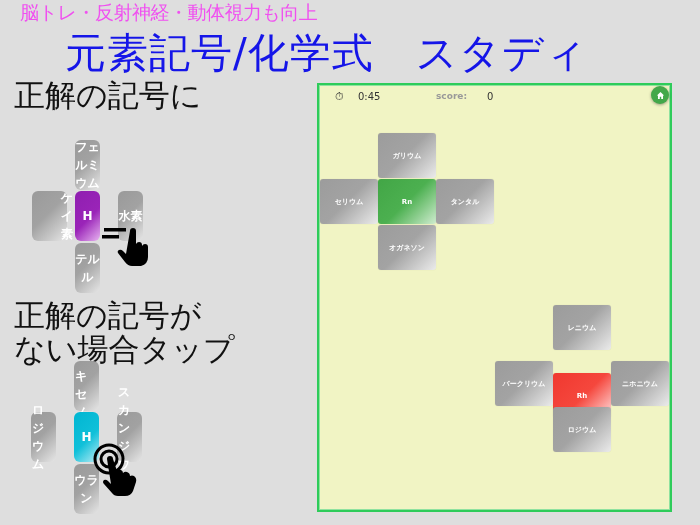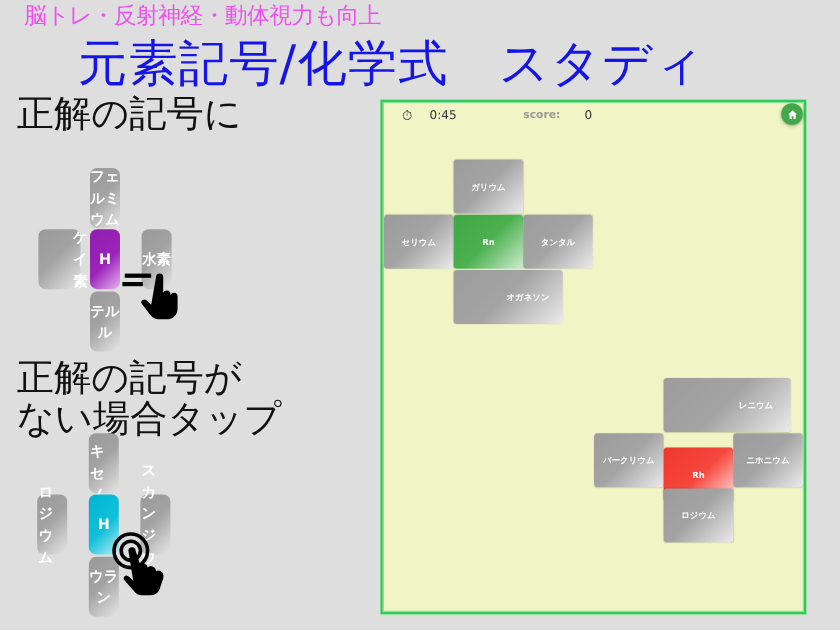--- a/index.html
+++ b/index.html
@@ -97,20 +97,20 @@
   <div class="home-btn">
     <svg width="9" height="9" viewBox="0 0 10 10">
       <path d="M5 1 L9 5 H7.8 V9 H5.8 V6.5 H4.2 V9 H2.2 V5 H1 Z" fill="#fff"></path>
     </svg>
   </div>
 
   <div class="gtile" style="left:1px;top:94px;">セリウム</div>
   <div class="gtile" style="left:59px;top:48px;">ガリウム</div>
   <div class="gtile green" style="left:59px;top:94px;">Rn</div>
   <div class="gtile" style="left:117px;top:94px;">タンタル</div>
-  <div class="gtile" style="left:59px;top:140px;padding-left:33px;">オガネソン</div>
+  <div class="gtile" style="left:59px;top:140px;">オガネソン</div>
 
-  <div class="gtile" style="left:234px;top:230px;padding-left:48px;">レニウム</div>
+  <div class="gtile" style="left:234px;top:220px;">レニウム</div>
   <div class="gtile" style="left:176px;top:276px;">バークリウム</div>
   <div class="gtile red" style="left:234px;top:288px;">Rh</div>
   <div class="gtile" style="left:292px;top:276px;">ニホニウム</div>
   <div class="gtile" style="left:234px;top:322px;">ロジウム</div>
 </div>
 
 </body></html>

